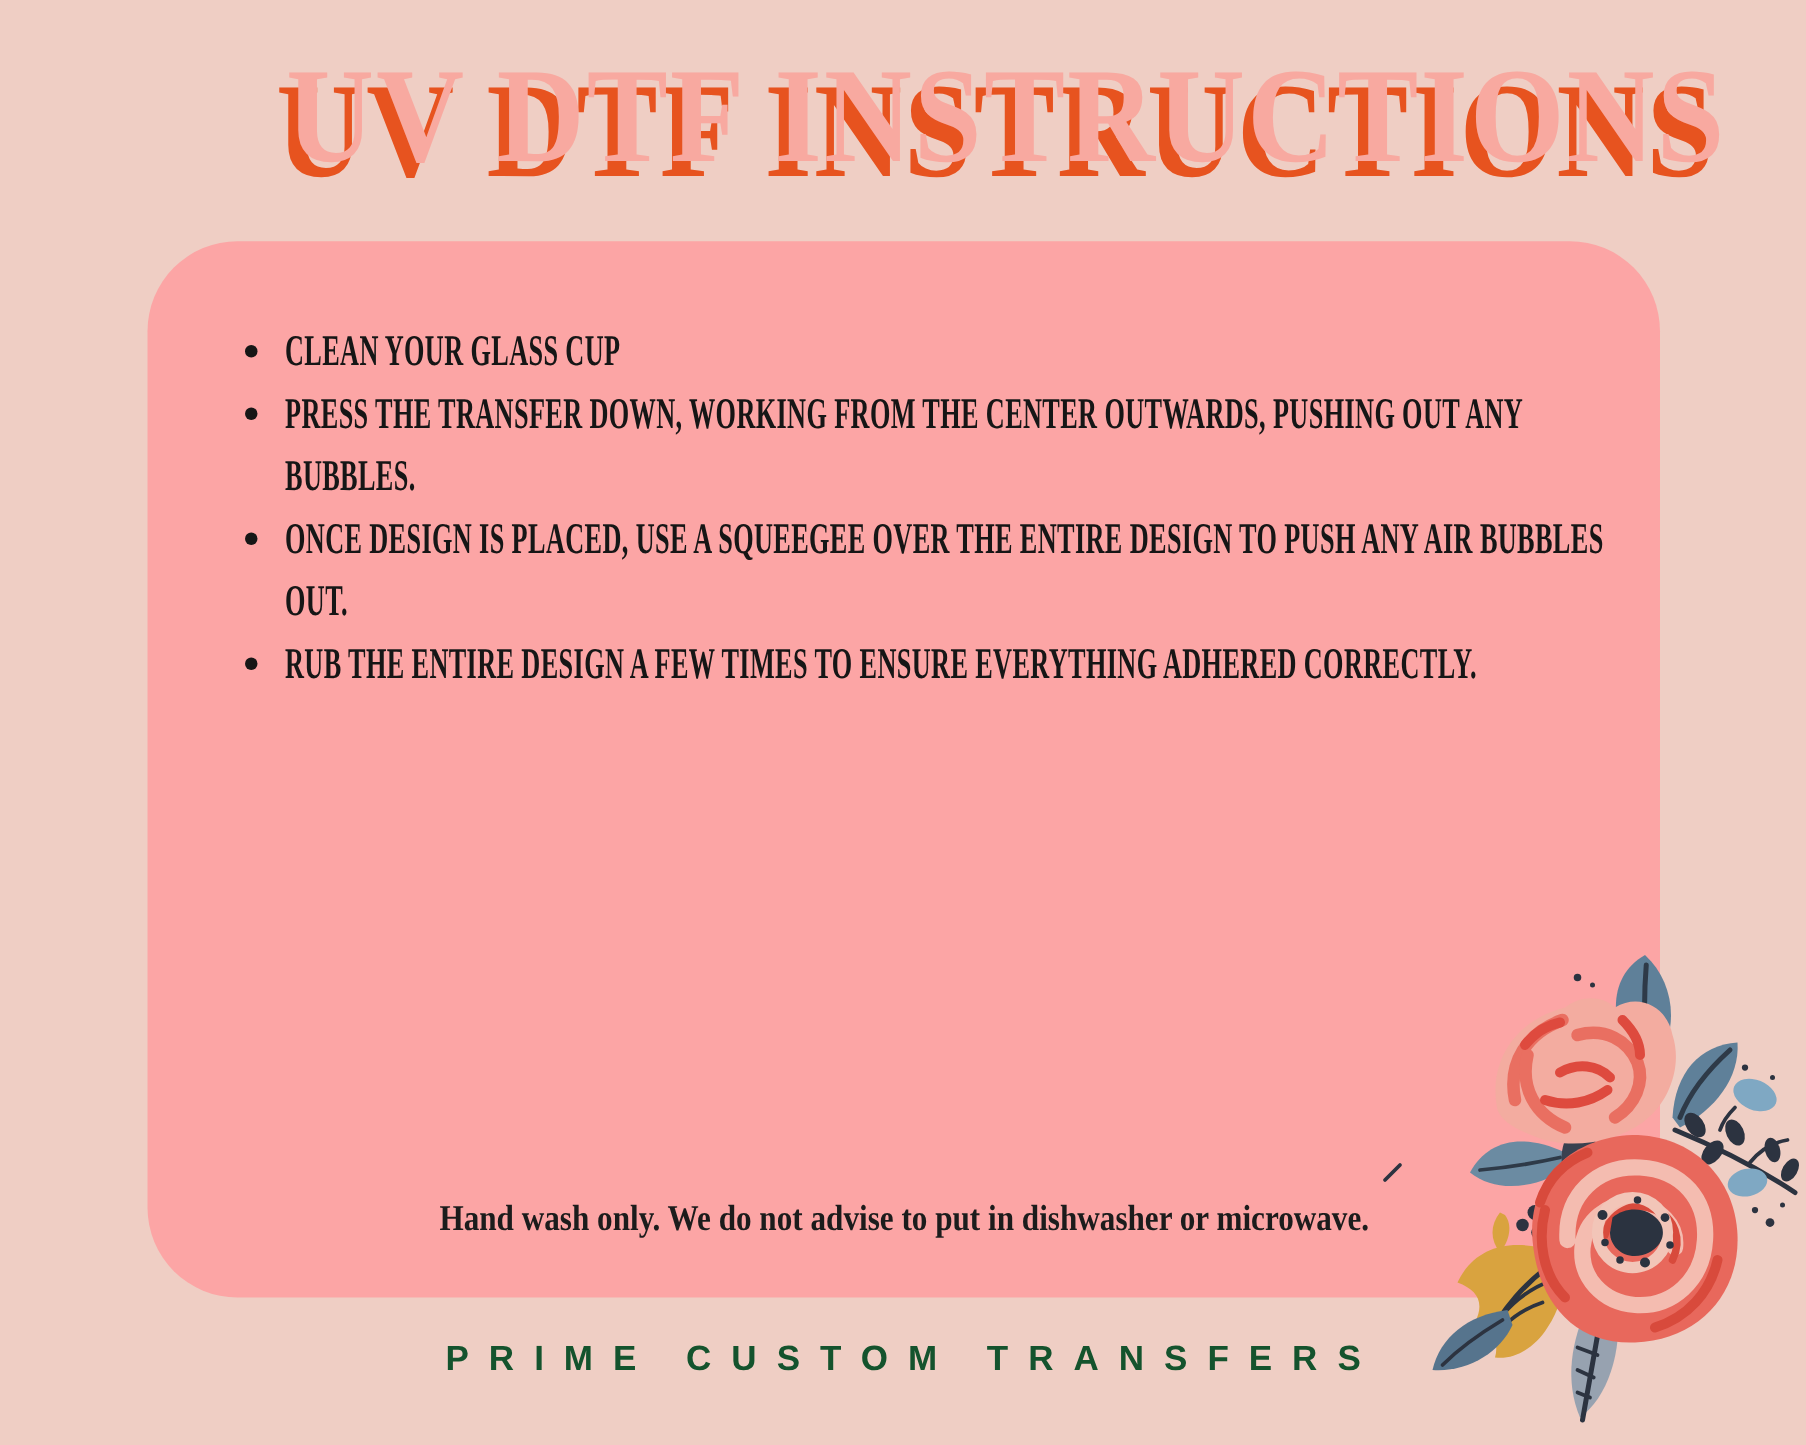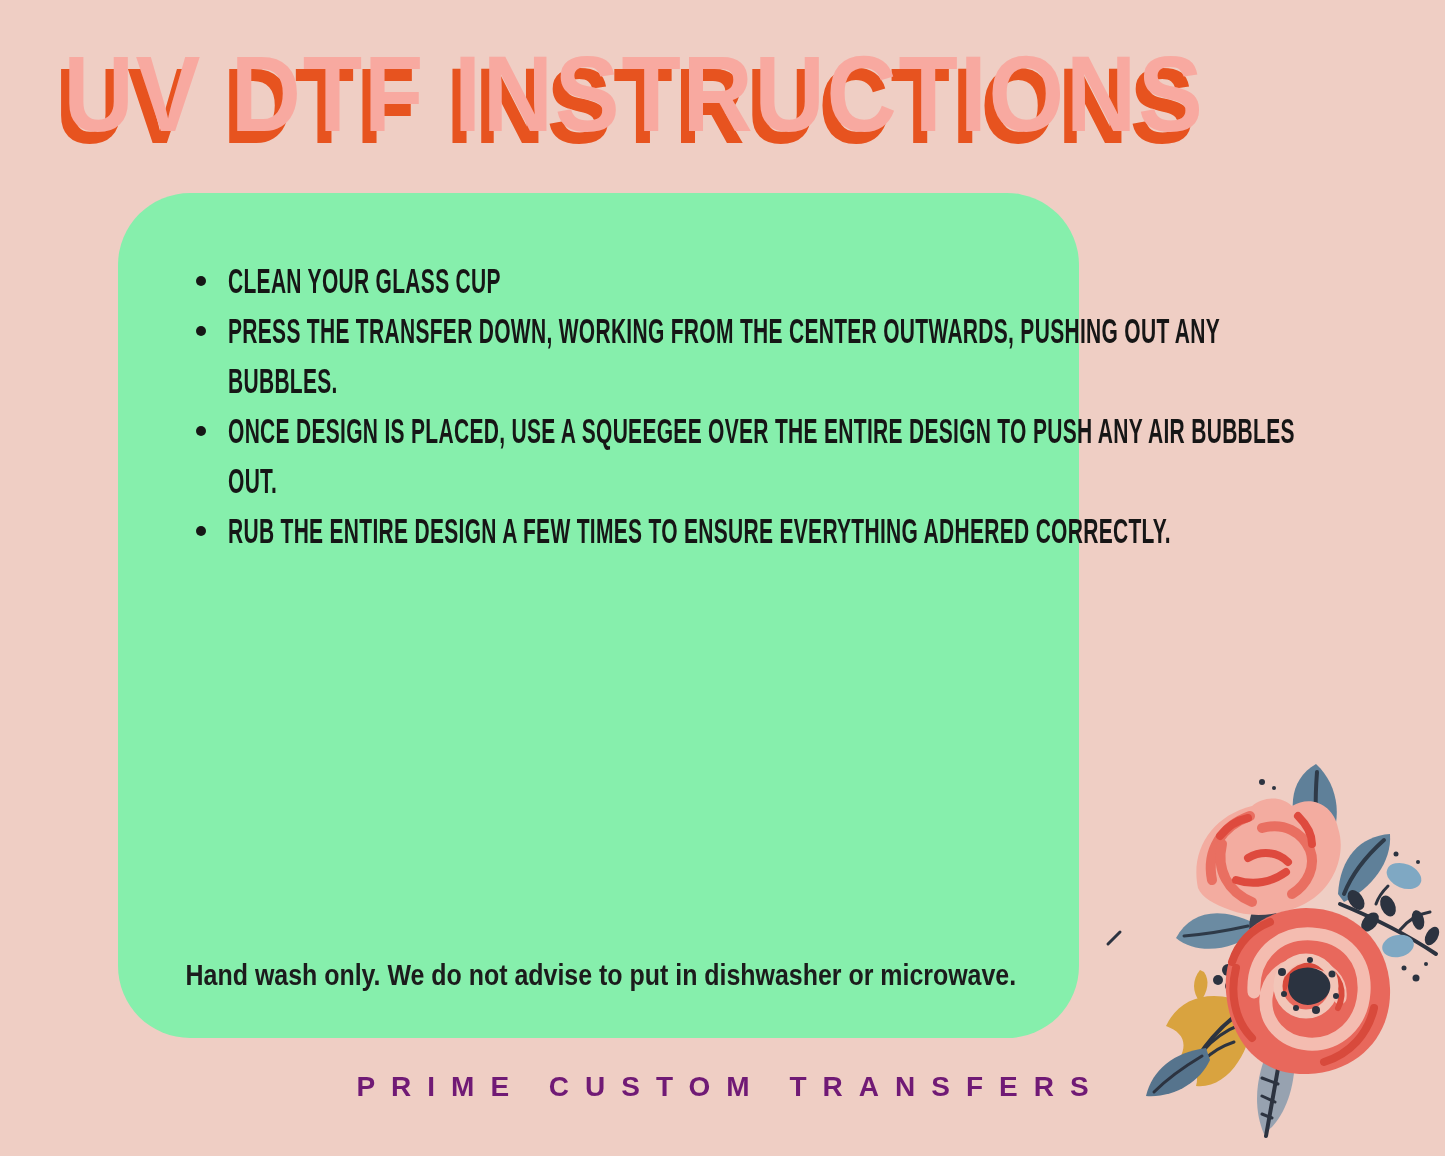--- a/index.html
+++ b/index.html
@@ -4,66 +4,66 @@
 <style>
   html, body { margin: 0; padding: 0; }
   body {
     width: 1445px; height: 1156px;
     position: relative; overflow: hidden;
     background: #efcec4;
     font-family: "Liberation Sans", sans-serif;
   }
 
   
-  .banner { position: absolute; top: 38px; left: 0; width: 100%; text-align: left; }
+  .banner { position: absolute; top: 38px; left: 0; width: 100%; text-align: right; font-family: Liberation Serif, serif; }
   .banner .t {
     display: inline-block; white-space: nowrap;
     font-size: 108px; line-height: 112px; font-weight: bold; letter-spacing: 2px;
     color: #f8a9a0;
     text-shadow: -9px 12px 0 #e7531f;
     transform: scaleX(0.9); transform-origin: center;
   }
 
   
   .card {
     position: absolute; left: 118px; top: 193px;
-    width: 961px; height: 845px;
-    background: #86efac; border-radius: 72px;
+    width: 1210px; height: 845px;
+    background: #fca5a5; border-radius: 72px; font-family: Liberation Serif, serif;
   }
 
   
   .steps { list-style: none; margin: 0; padding: 63px 0 0 110px; }
   .item { position: relative; }
   .dot {
     position: absolute; left: -32px; top: 20px;
     width: 10px; height: 10px; border-radius: 50%;
     background: #161616;
   }
   .ln {
     height: 50px; line-height: 50px;
     font-size: 35px; font-weight: bold; letter-spacing: 0.5px;
     color: #161616; white-space: nowrap;
     transform: scaleX(0.6); transform-origin: left center;
   }
 
   
-  .note { position: absolute; left: 0; top: 764px; width: 100%; margin: 0; text-align: left; }
+  .note { position: absolute; left: 0; top: 764px; width: 100%; margin: 0; text-align: center; }
   .note .n {
     display: inline-block; white-space: nowrap;
     font-size: 29px; line-height: 36px; font-weight: bold;
     color: #1c1c1c;
     transform: scaleX(0.86); transform-origin: center;
   }
 
   
   .brand { position: absolute; left: 0; top: 1070px; width: 100%; text-align: center; }
   .brand .f {
     display: inline-block; margin-right: -16px;
     font-size: 28px; line-height: 34px; font-weight: bold;
-    letter-spacing: 16px; color: #701a75; white-space: nowrap;
+    letter-spacing: 16px; color: #14532d; white-space: nowrap;
   }
 
   
   .bouquet { position: absolute; left: 1100px; top: 730px; width: 345px; height: 426px; }
 </style>
 </head>
 <body>
 
 <header class="banner">
   <h1 style="margin:0; font-size:inherit;"><span class="t">UV DTF INSTRUCTIONS</span></h1>

